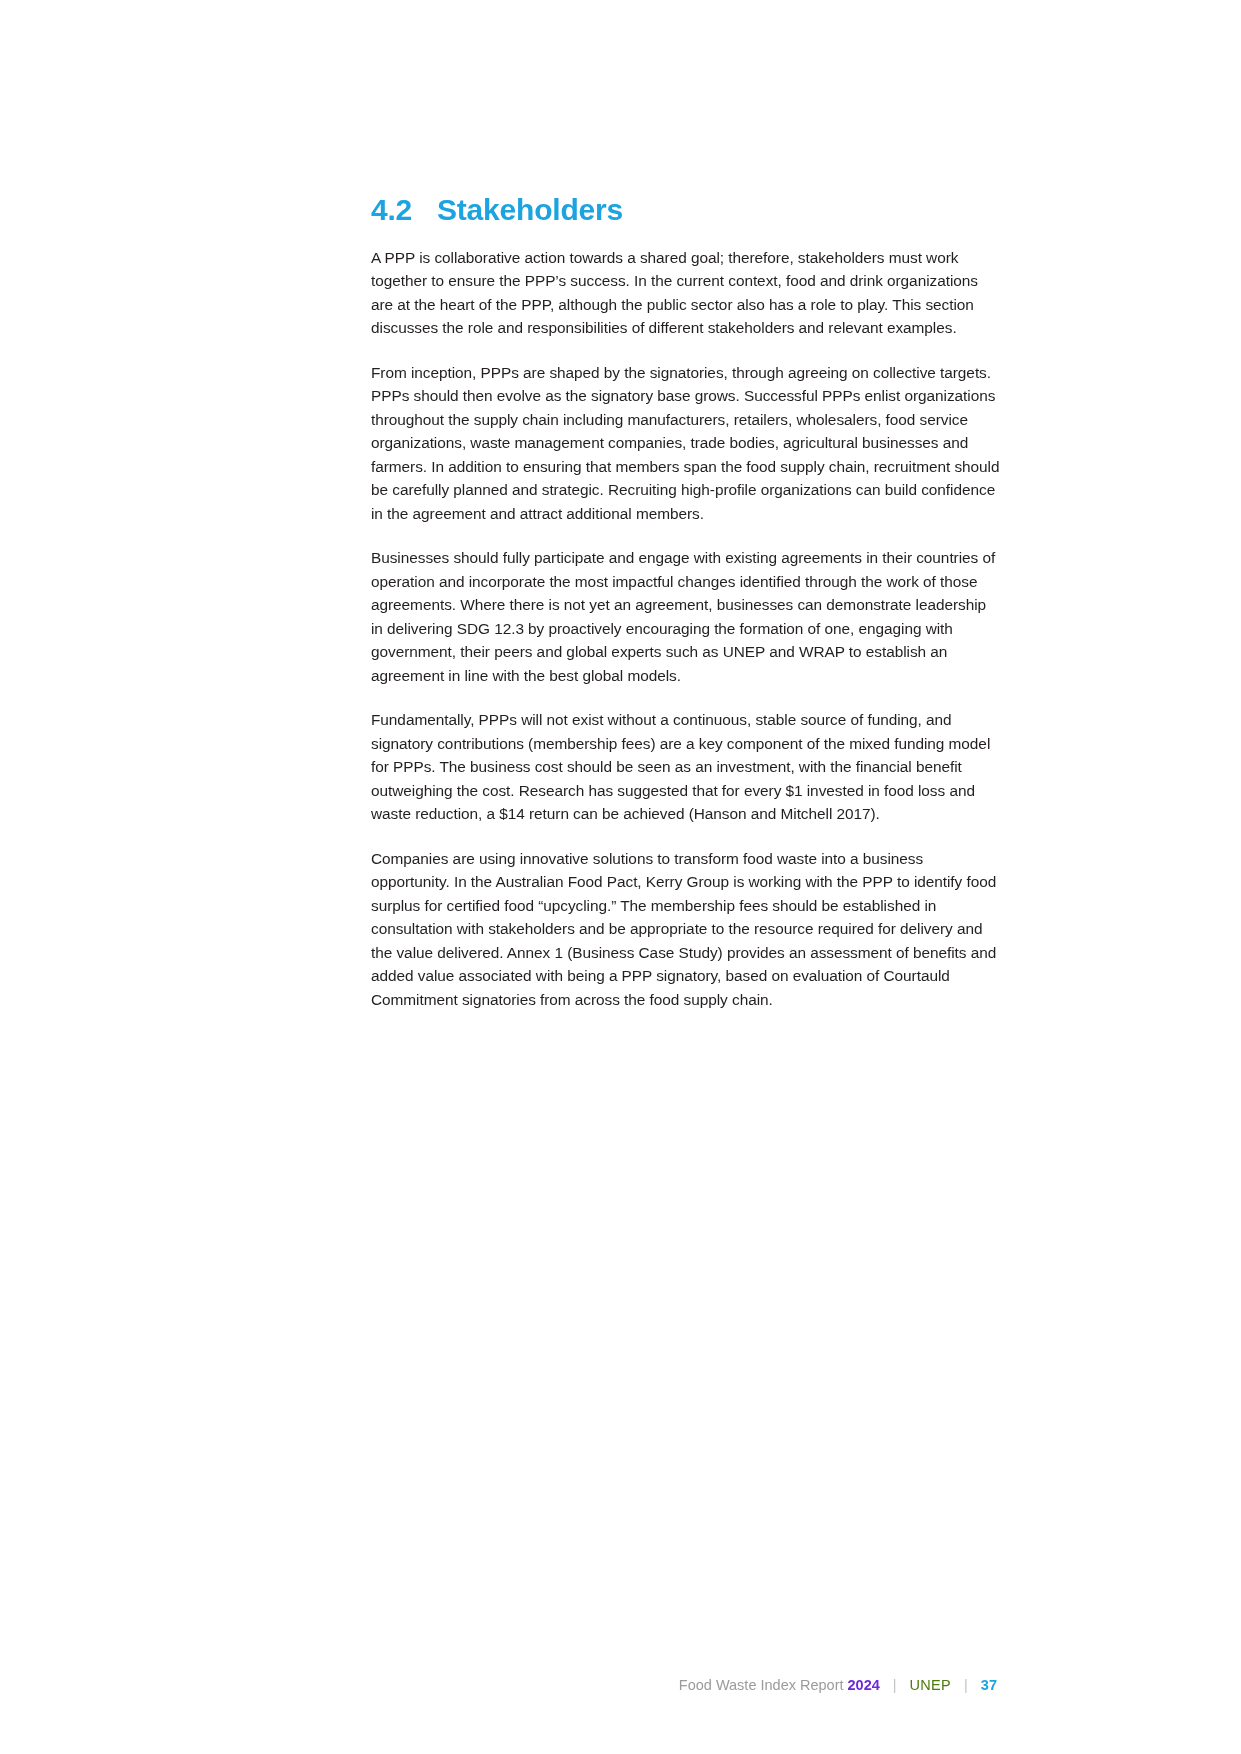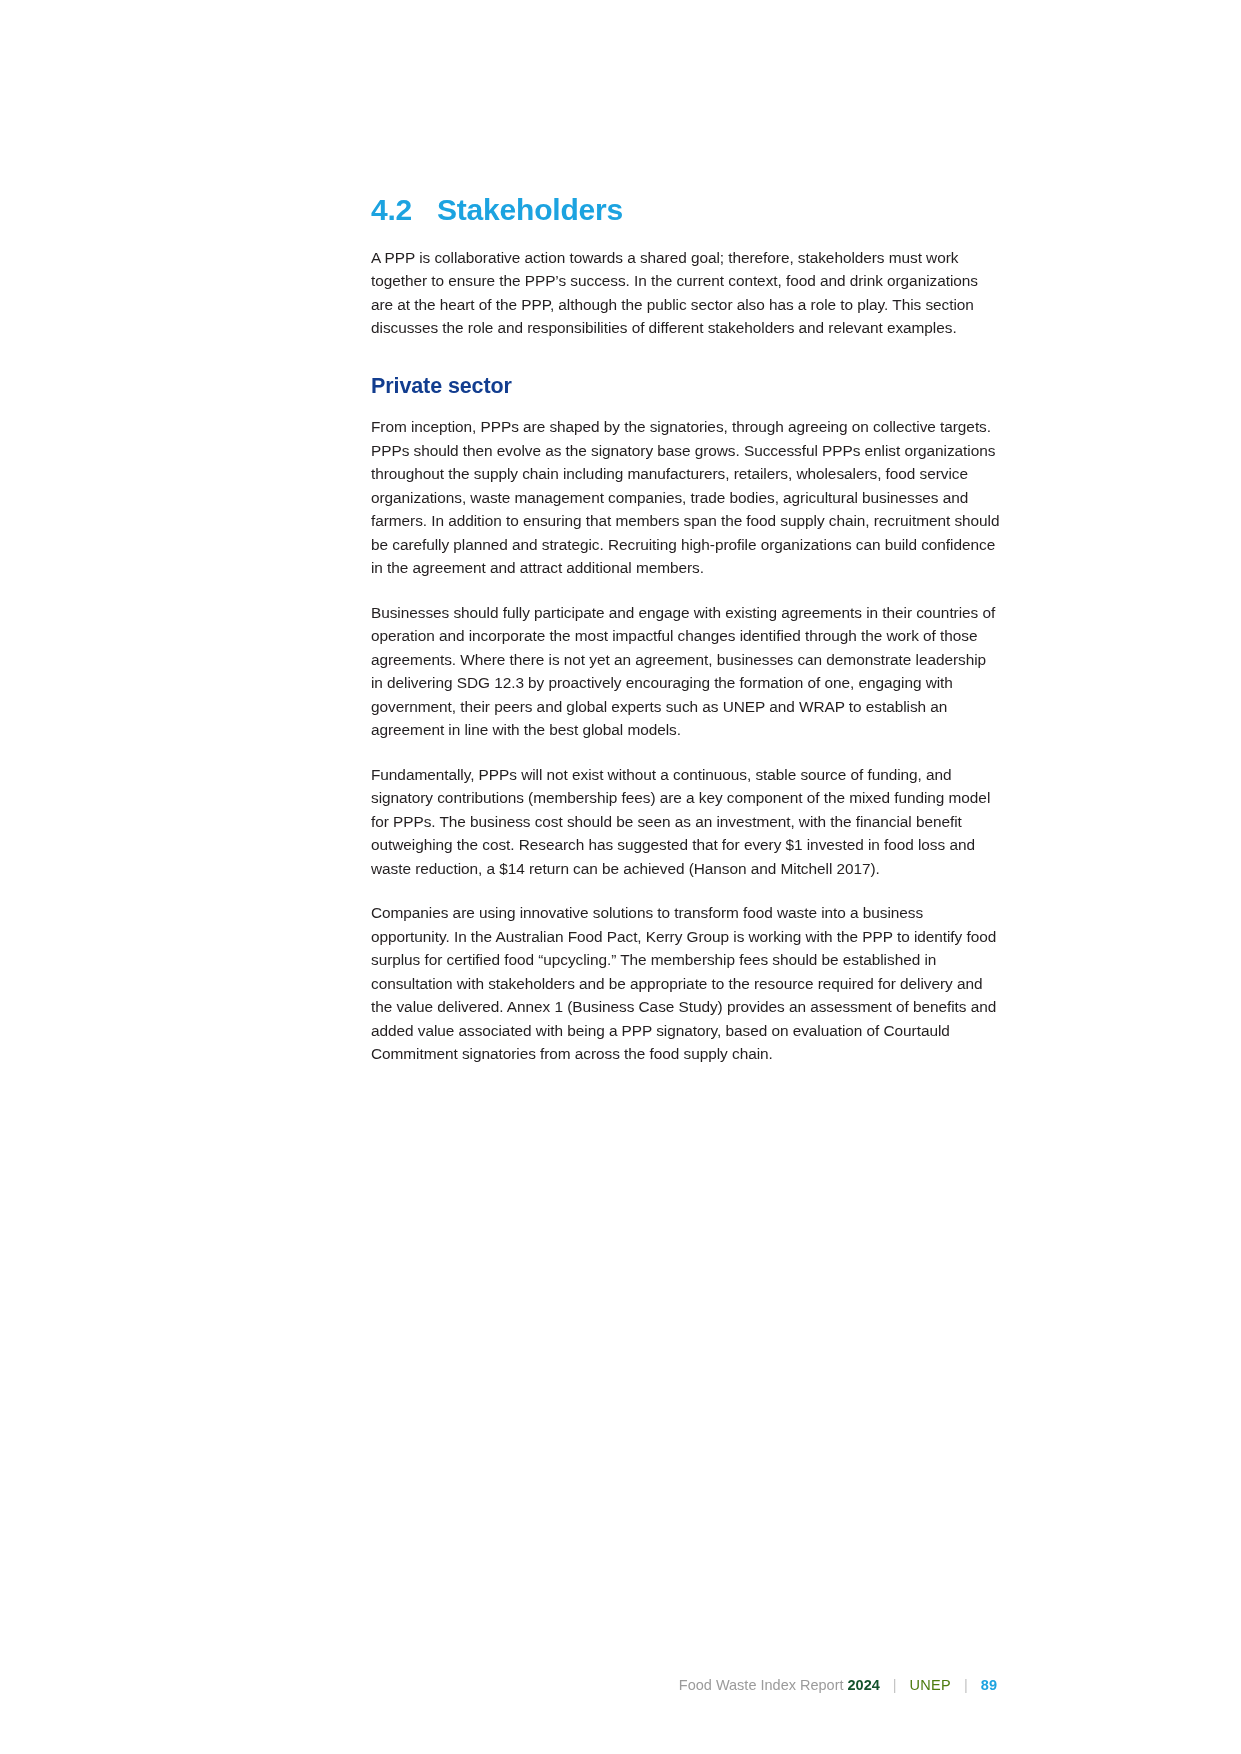--- a/index.html
+++ b/index.html
@@ -88,21 +88,21 @@
     justify-content: flex-end;
     align-items: center;
     font-size: 14.5px;
     white-space: pre;
   }
   .footer .f-title {
     color: #9b9b9b;
     font-weight: normal;
   }
   .footer .f-year {
-    color: #14532d;
+    color: #6d28d9;
     font-weight: bold;
   }
   .footer .f-sep {
     color: #c3c3c3;
     padding: 0 13px;
   }
   .footer .f-org {
     color: #4d7c0f;
     font-weight: normal;
     letter-spacing: 0.3px;
@@ -119,30 +119,29 @@
 
   <div class="content">
 
     <h1 class="section-heading">
       <span class="sec-num">4.2</span>
         <span class="sec-title">Stakeholders</span>
     </h1>
 
     <p class="body-par intro-par">A PPP is collaborative action towards a shared goal; therefore, stakeholders must work together to ensure the PPP’s success. In the current context, food and drink organizations are at the heart of the PPP, although the public sector also has a role to play. This section discusses the role and responsibilities of different stakeholders and relevant examples.</p>
 
-    <h2 class="sub-heading">Private sector</h2>
 
     <p class="body-par">From inception, PPPs are shaped by the signatories, through agreeing on collective targets. PPPs should then evolve as the signatory base grows. Successful PPPs enlist organizations throughout the supply chain including manufacturers, retailers, wholesalers, food service organizations, waste management companies, trade bodies, agricultural businesses and farmers. In addition to ensuring that members span the food supply chain, recruitment should be carefully planned and strategic. Recruiting high-profile organizations can build confidence in the agreement and attract additional members.</p>
     <p class="body-par">Businesses should fully participate and engage with existing agreements in their countries of operation and incorporate the most impactful changes identified through the work of those agreements. Where there is not yet an agreement, businesses can demonstrate leadership in delivering SDG 12.3 by proactively encouraging the formation of one, engaging with government, their peers and global experts such as UNEP and WRAP to establish an agreement in line with the best global models.</p>
     <p class="body-par">Fundamentally, PPPs will not exist without a continuous, stable source of funding, and signatory contributions (membership fees) are a key component of the mixed funding model for PPPs. The business cost should be seen as an investment, with the financial benefit outweighing the cost. Research has suggested that for every $1 invested in food loss and waste reduction, a $14 return can be achieved (Hanson and Mitchell 2017).</p>
     <p class="body-par">Companies are using innovative solutions to transform food waste into a business opportunity. In the Australian Food Pact, Kerry Group is working with the PPP to identify food surplus for certified food “upcycling.” The membership fees should be established in consultation with stakeholders and be appropriate to the resource required for delivery and the value delivered. Annex 1 (Business Case Study) provides an assessment of benefits and added value associated with being a PPP signatory, based on evaluation of Courtauld Commitment signatories from across the food supply chain.</p>
 
   </div>
 
   <div class="footer">
     <span class="f-title">Food Waste Index Report </span><span class="f-year">2024</span>
     <span class="f-sep">|</span>
     <span class="f-org">UNEP</span>
     <span class="f-sep">|</span>
-    <span class="f-page">89</span>
+    <span class="f-page">37</span>
   </div>
 
 </div>
 
 </body></html>

